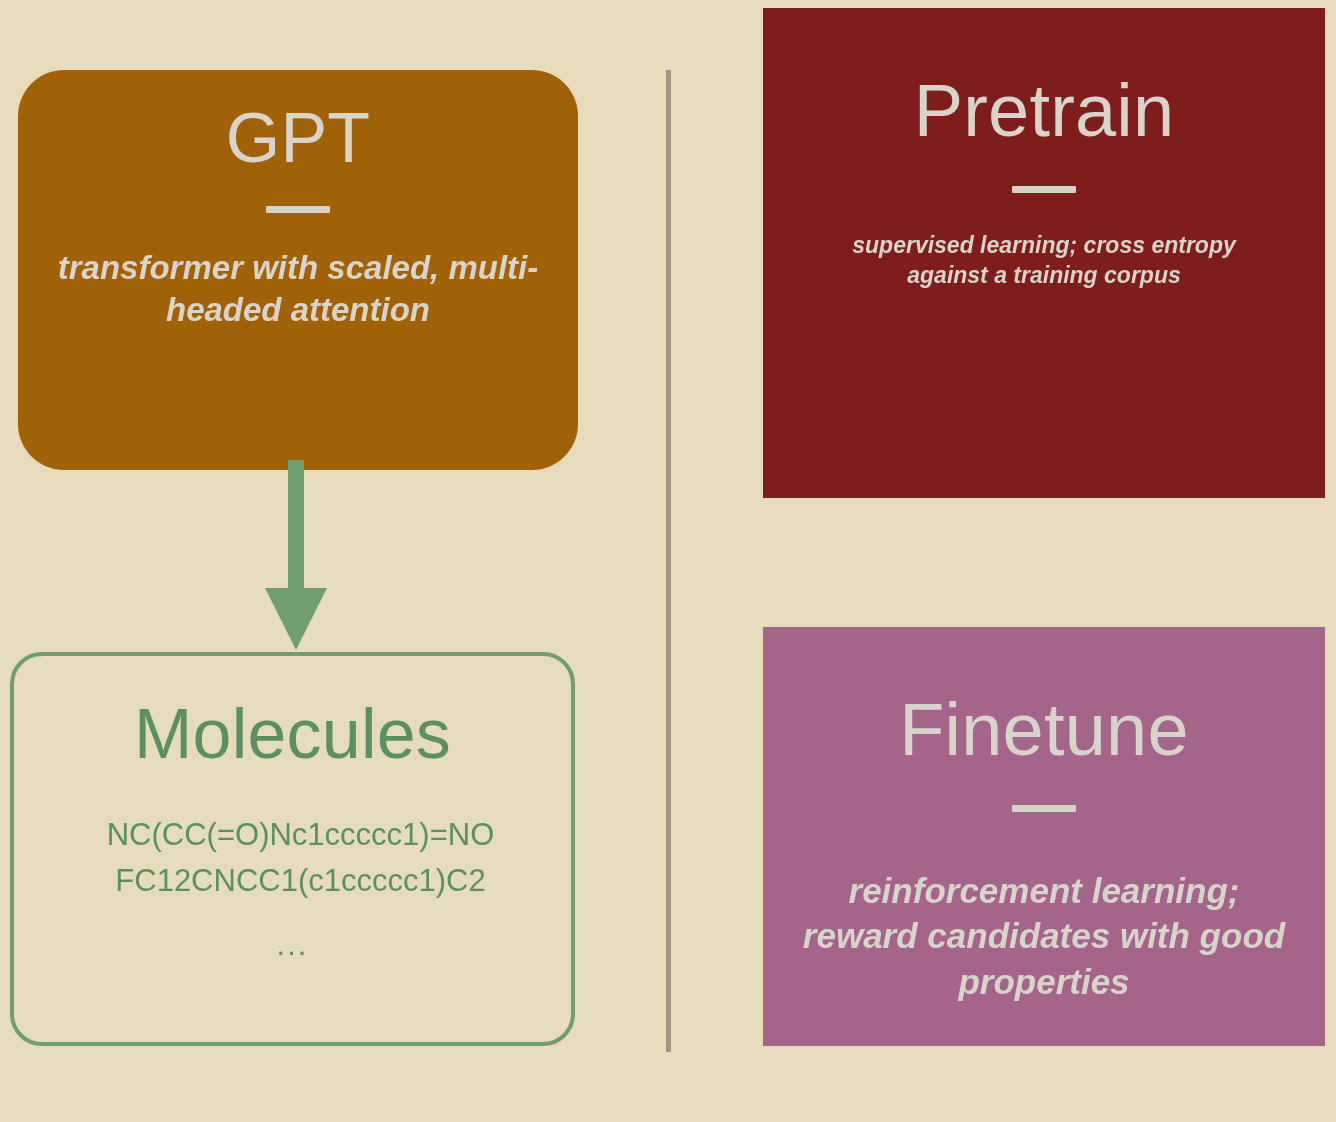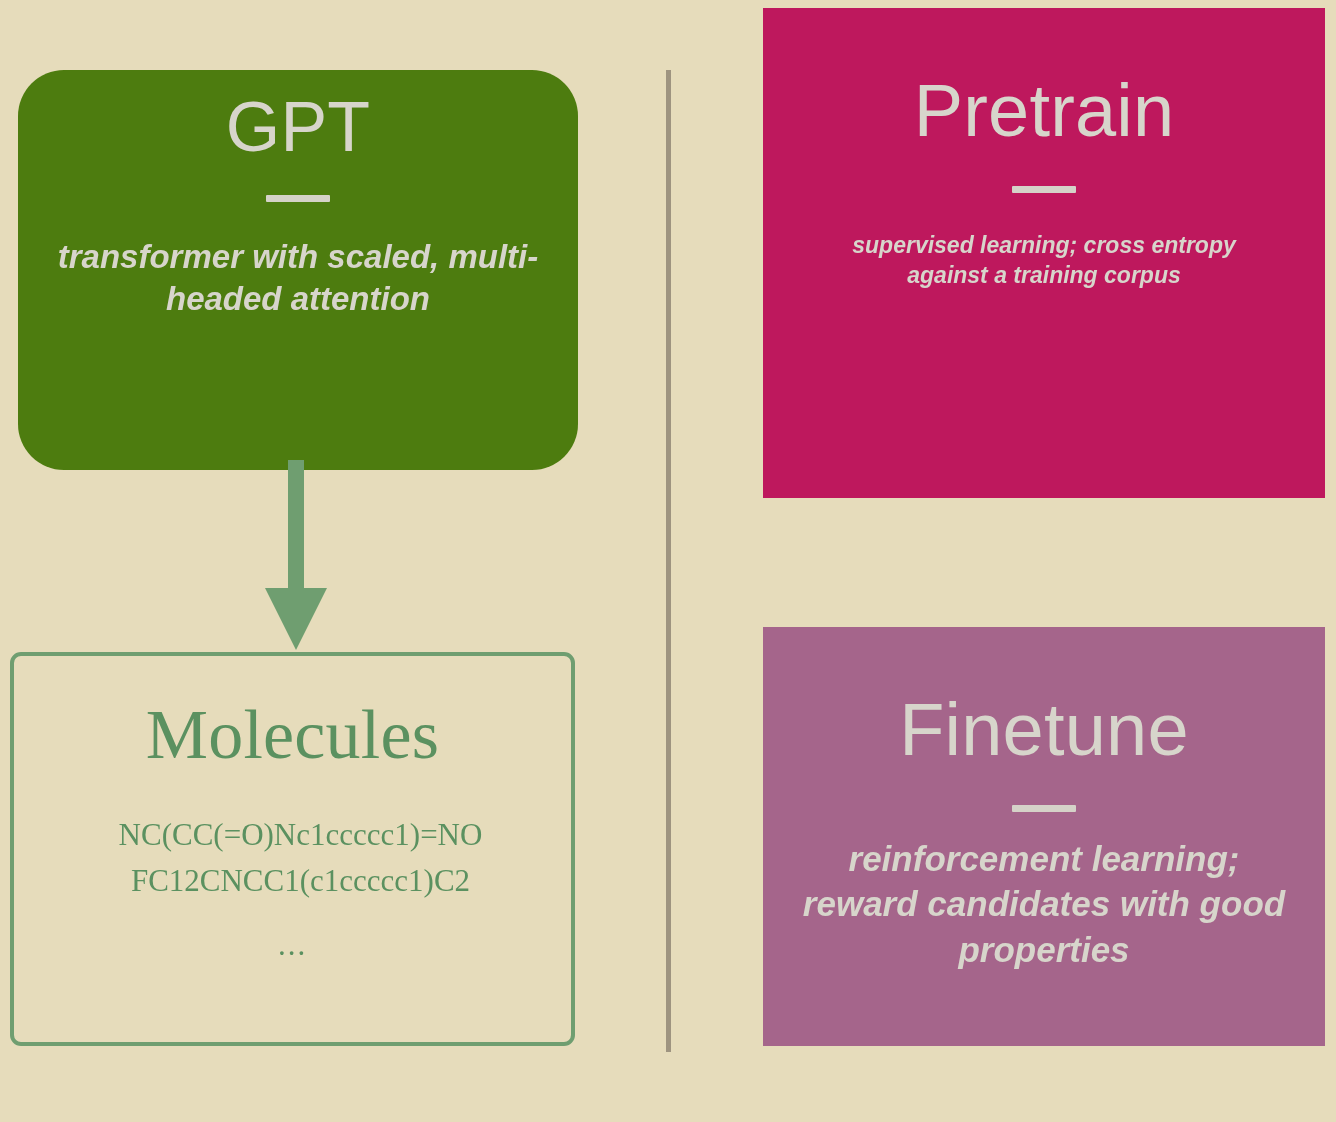--- a/index.html
+++ b/index.html
@@ -49,23 +49,23 @@
     text-align: center;
     line-height: 1.30;
   }
 
   
   #gpt-card {
     left: 18px;
     top: 70px;
     width: 560px;
     height: 400px;
-    background: #4d7c0f;
+    background: #a16207;
     border-radius: 46px;
-    padding-top: 21px;
+    padding-top: 32px;
   }
   #gpt-card .card-title {
     font-size: 70px;
     color: #d7d5cb;
   }
   #gpt-card .rule {
     margin-top: 30px;
   }
   #gpt-card .card-desc {
     margin-top: 34px;
@@ -84,23 +84,22 @@
   }
 
   
   #molecules-card {
     left: 10px;
     top: 652px;
     width: 565px;
     height: 394px;
     background: transparent;
     border: 4px solid #6f9e70;
-    border-radius: 11px;
+    border-radius: 32px;
     padding-top: 42px;
-    font-family: Liberation Serif, serif;
   }
   #molecules-card .card-title {
     font-size: 70px;
     color: #5b9160;
   }
   #molecules-card .smiles-list {
     margin-top: 40px;
     font-size: 31px;
     line-height: 1.50;
     color: #5b9160;
@@ -125,21 +124,21 @@
     height: 982px;
     background: #9e9480;
   }
 
   
   #pretrain-card {
     left: 763px;
     top: 8px;
     width: 562px;
     height: 490px;
-    background: #be185d;
+    background: #7f1d1d;
     padding-top: 64px;
   }
   #pretrain-card .card-title {
     font-size: 74px;
     color: #d7d5cb;
   }
   #pretrain-card .rule {
     margin-top: 36px;
   }
   #pretrain-card .card-desc {
@@ -159,21 +158,21 @@
     padding-top: 64px;
   }
   #finetune-card .card-title {
     font-size: 74px;
     color: #d7d5cb;
   }
   #finetune-card .rule {
     margin-top: 36px;
   }
   #finetune-card .card-desc {
-    margin-top: 24px;
+    margin-top: 56px;
     font-size: 35px;
     color: #d7d5cb;
     width: 490px;
   }
 </style>
 </head>
 <body>
 
 <div id="canvas">
 

